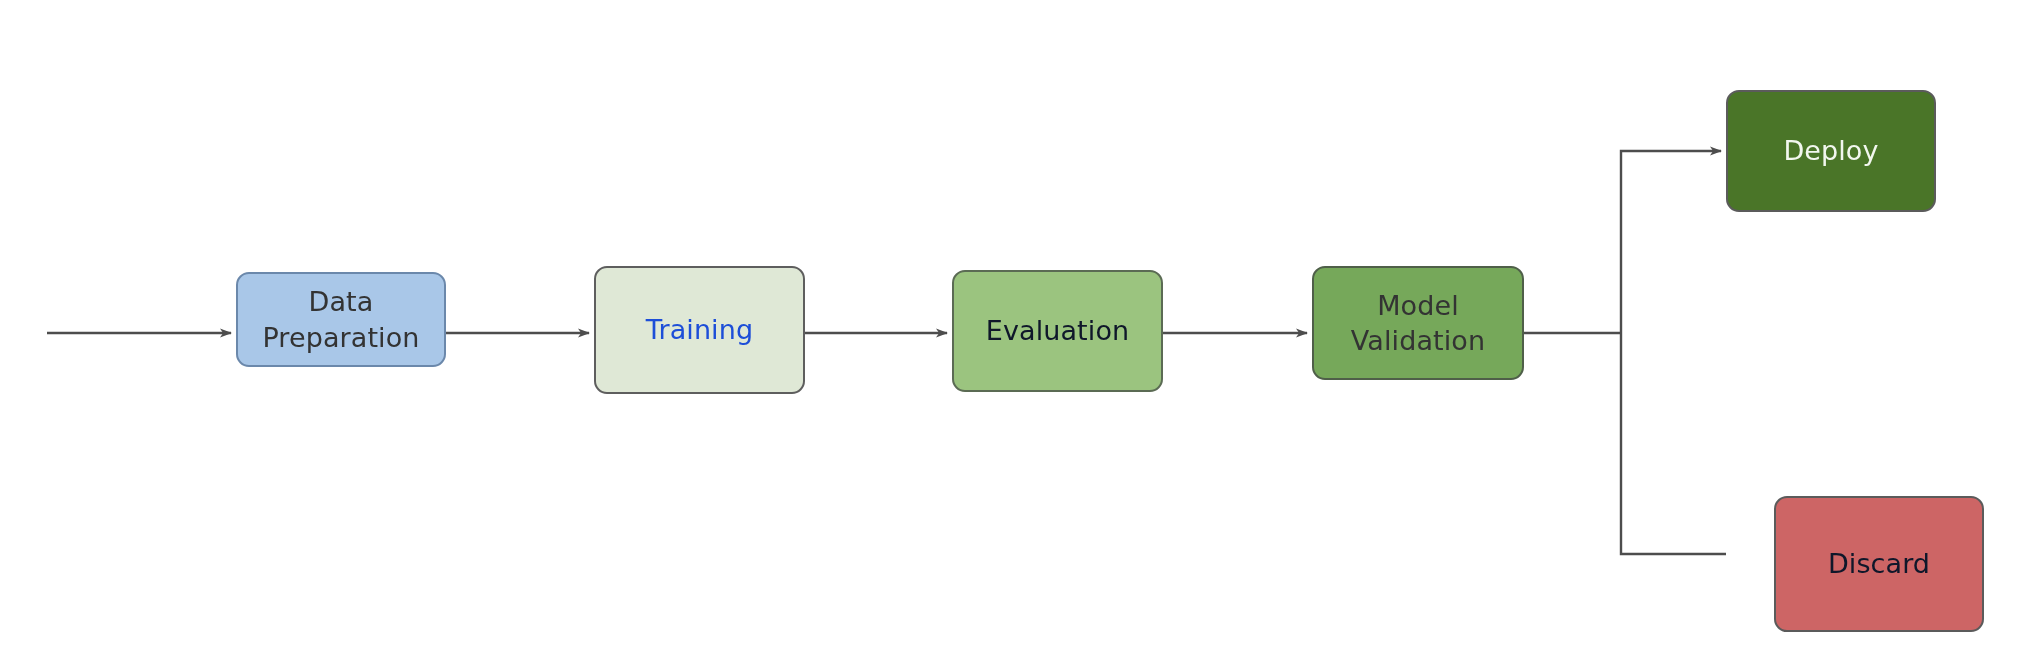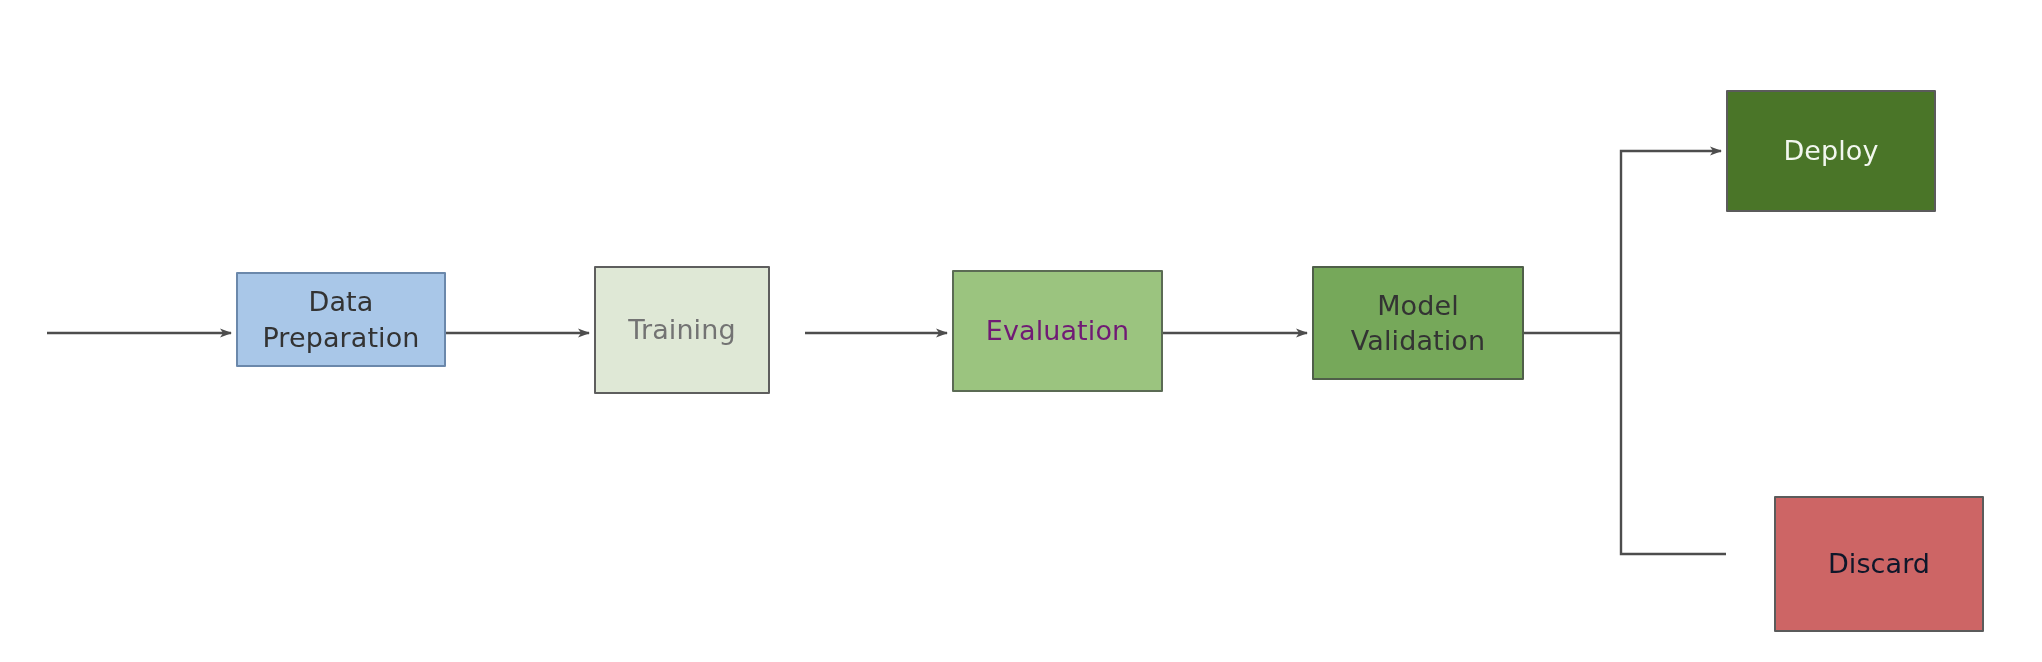--- a/index.html
+++ b/index.html
@@ -20,52 +20,52 @@
     width:2042px;height:662px;
     pointer-events:none;
   }
   .node{
     position:absolute;
     box-sizing:border-box;
     display:flex;
     align-items:center;
     justify-content:center;
     text-align:center;
-    border-radius:1px;
+    border-radius:13px;
     border-style:solid;
     border-width:2px;
     line-height:1.30;
     white-space:pre-line;
     letter-spacing:0.1px;
   }
   .node-label{
     display:block;
     width:100%;
     white-space:pre-line;
   }
   
   #node-data-preparation{
     left:236px;top:272px;width:210px;height:95px;
     background:#a9c7e8;
     border-color:#6b88ab;
     color:#333333;
     font-size:27px;
   }
   #node-training{
-    left:594px;top:266px;width:176px;height:128px;
+    left:594px;top:266px;width:211px;height:128px;
     background:#dfe8d6;
     border-color:#5e5e5e;
-    color:#737373;
+    color:#1d4ed8;
     font-size:27px;
   }
   #node-evaluation{
     left:952px;top:270px;width:211px;height:122px;
     background:#9bc47f;
     border-color:#5b6b54;
-    color:#701a75;
+    color:#0f172a;
     font-size:27px;
   }
   #node-model-validation{
     left:1312px;top:266px;width:212px;height:114px;
     background:#76a85a;
     border-color:#4f5f49;
     color:#333333;
     font-size:27px;
     justify-content:flex-end;
   }

